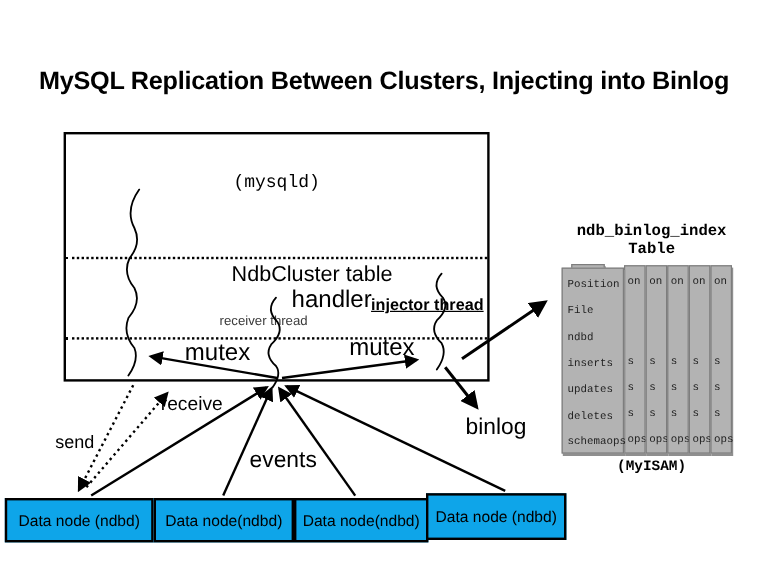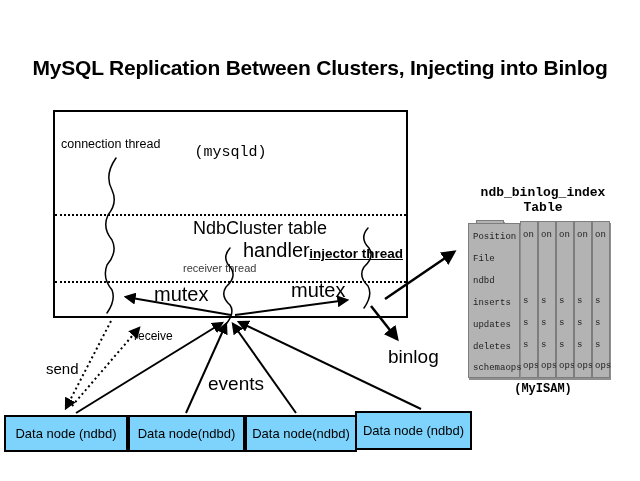--- a/index.html
+++ b/index.html
@@ -27,26 +27,26 @@
   #ndbcluster-line1{left:138px;top:107px;font-size:18px;line-height:1;}
   #ndbcluster-line2{left:188px;top:128px;font-size:20px;line-height:1;}
   #injector-thread-label{right:3px;top:135px;font-size:13.5px;font-weight:bold;
     text-decoration:underline;line-height:1;}
   #receiver-thread-label{left:128px;top:151px;font-size:11px;color:#3a3a3a;line-height:1;}
   .mutex-label{font-size:20px;line-height:1;}
   #mutex-left{left:99px;top:172px;}
   #mutex-right{left:236px;top:168px;}
   
   #send-label{left:46px;top:361px;font-size:15px;line-height:1;}
-  #receive-label{left:134px;top:330px;font-size:12px;line-height:1;}
+  #receive-label{left:134px;top:330px;font-size:16px;line-height:1;}
   #events-label{left:208px;top:374px;font-size:19px;line-height:1;}
   #binlog-label{left:388px;top:347px;font-size:19px;line-height:1;}
   
   .data-node{
-    border:2px solid #000;background:#7dd3fc;display:flex;
+    border:2px solid #000;background:#0ea5e9;display:flex;
     align-items:center;justify-content:center;font-size:13px;white-space:nowrap;
   }
   #data-node-1{left:4px;top:415px;width:120px;height:33px;}
   #data-node-2{left:128px;top:415px;width:113px;height:33px;}
   #data-node-3{left:245px;top:415px;width:108px;height:33px;}
   #data-node-4{left:355px;top:411px;width:113px;height:35px;}
   
   #binlog-index-title{left:468px;top:186px;width:150px;text-align:center;
     font-family:"Liberation Mono",monospace;font-weight:bold;font-size:13px;line-height:1.15;}
   #binlog-index-stack{left:468px;top:220px;width:146px;height:159px;}
@@ -67,21 +67,20 @@
 </style>
 </head>
 <body>
 
 <div id="stage">
 
   <div id="diagram-title" class="abs">MySQL Replication Between Clusters, Injecting into Binlog</div>
 
   <div id="server-box" class="abs">
     <div id="server-subtitle" class="abs">(mysqld)</div>
-    <div id="connection-thread-label" class="abs">connection thread</div>
     <div id="divider-1" class="abs dotted-divider"></div>
     <div id="ndbcluster-line1" class="abs">NdbCluster table</div>
     <div id="ndbcluster-line2" class="abs">handler</div>
     <div id="injector-thread-label" class="abs">injector thread</div>
     <div id="receiver-thread-label" class="abs">receiver thread</div>
     <div id="divider-2" class="abs dotted-divider"></div>
     <div id="mutex-left" class="abs mutex-label">mutex</div>
     <div id="mutex-right" class="abs mutex-label">mutex</div>
   </div>
 

